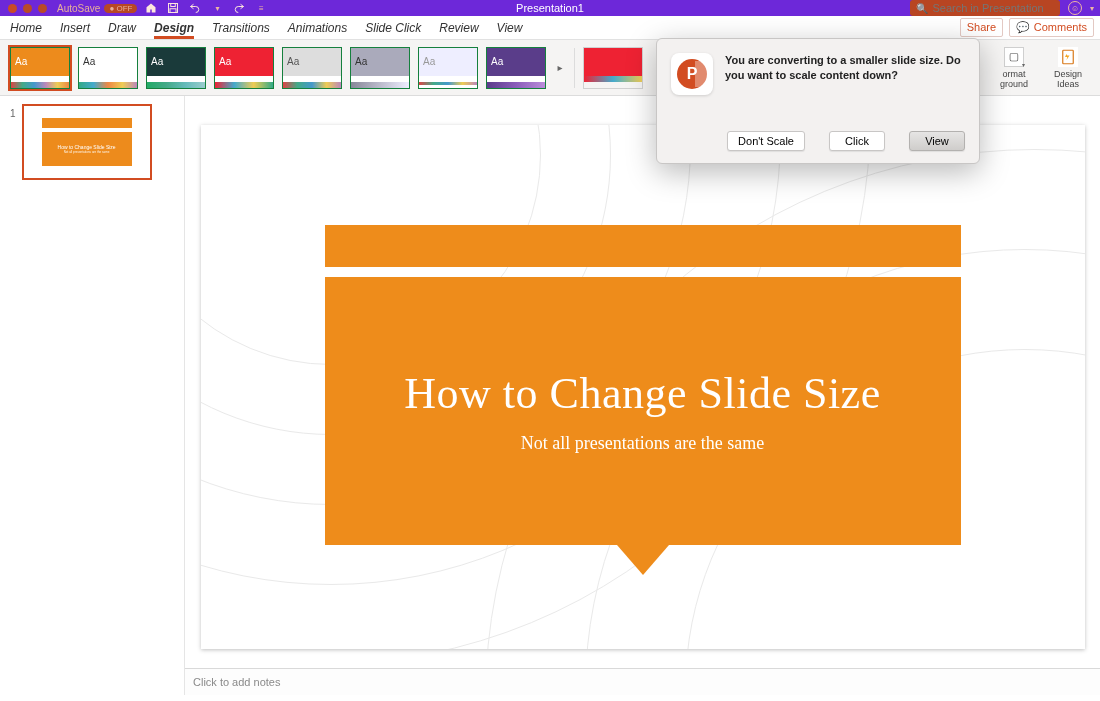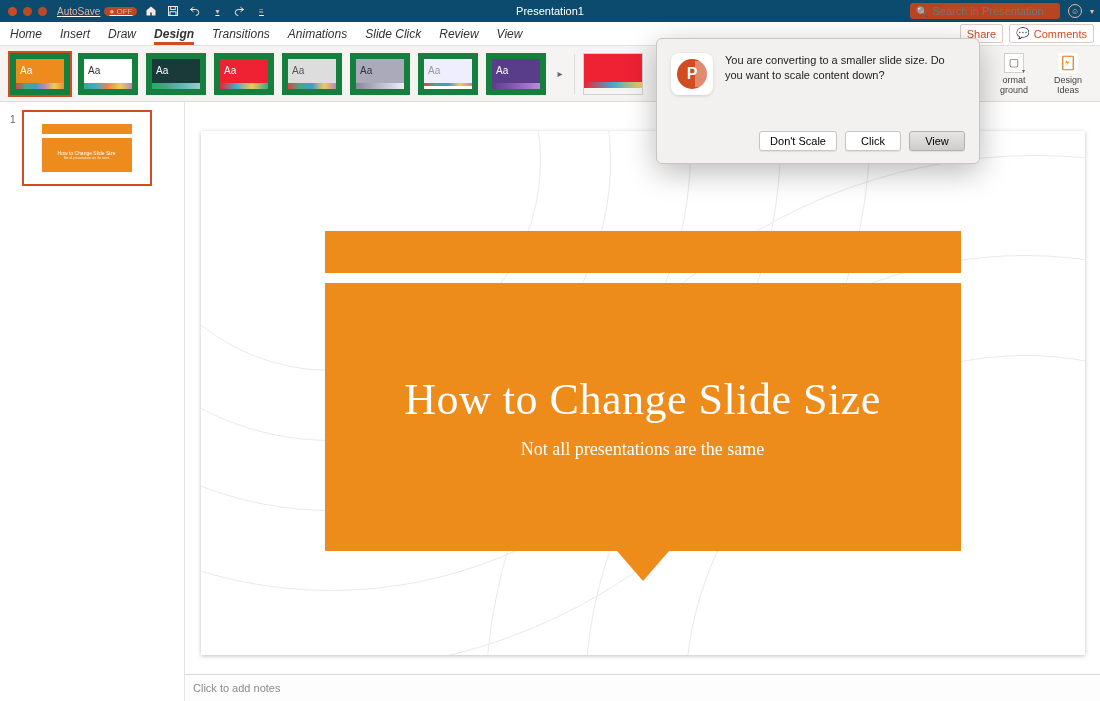--- a/index.html
+++ b/index.html
@@ -1,27 +1,26 @@
 <!DOCTYPE html>
 <html><head>
 <meta charset="utf-8">
 <style>
   * { box-sizing: border-box; margin: 0; padding: 0; font-family: -apple-system, "Segoe UI", "Helvetica Neue", Arial, sans-serif; }
   html, body { width: 1100px; height: 701px; overflow: hidden; background: #fff; }
 
   
   .titlebar {
-    height: 22px;
-    background: #0c4a6e;
+    height: 16px;
+    background: #6d28d9;
     display: flex;
     align-items: center;
     color: #fff;
     font-size: 11px;
     position: relative;
-    text-decoration: underline;
   }
   .traffic-lights { display: flex; gap: 6px; padding-left: 8px; }
   .tl { width: 9px; height: 9px; border-radius: 50%; background: #b94a27; }
   .tl.close { background: #c94b27; }
   .autosave { margin-left: 10px; color: #e7b09a; font-size: 10px; display:flex; align-items:center; gap:4px;}
   .autosave .pill { background:#b84724; border-radius:8px; padding:0 5px; font-size:8px; color:#e7b09a;text-align:right; }
   .tb-icons { display:flex; gap:10px; margin-left:8px; align-items:center; }
   .tb-ico { width:12px; height:12px; color:#fde6dc; display:flex; align-items:center; justify-content:center; }
   .tb-ico svg { width:12px; height:12px; }
   .title-center { position:absolute; left:50%; transform:translateX(-50%); color:#fff; font-size:11px; }
@@ -40,37 +39,37 @@
     align-items:flex-end;
     padding: 0 10px;
     gap: 18px;
     font-size: 12px;
     color:#333;
     position:relative;
   }
   .tab { padding-bottom:4px; cursor:default;font-style:italic; }
   .tab.active { font-weight:600; border-bottom: 3px solid #d24c21; padding-bottom:1px; }
   .tabs-right { position:absolute; right:6px; bottom:2px; display:flex; gap:6px; }
-  .share-btn, .comments-btn { font-size:11px; padding:2px 6px; border:1px solid #e3c9c3; border-radius:2px; display:flex; align-items:center; gap:4px;}
+  .share-btn, .comments-btn { font-size:11px; padding:2px 6px; border:1px solid #e3c9c3; border-radius:2px; display:flex; gap:4px;}
   .share-btn { color:#d24c21; }
   .comments-btn { color:#d24c21; }
   .bolt { color:#f5a623; }
 
   
   .ribbon {
     height: 56px;
     background:#f5f4f3;
     border-bottom:1px solid #dcdcdc;
     display:flex;
     align-items:center;
     padding: 4px 10px;
     gap: 8px;
   }
   .theme-thumb {
-    width:60px; height:42px; border:6px solid #15803d; background:#fff; position:relative; display:flex; flex-direction:column; justify-content:space-between;
+    width:60px; height:42px; border:1px solid #15803d; background:#fff; position:relative; display:flex; flex-direction:column; justify-content:space-between;
   }
   .theme-thumb.sel { outline:2px solid #d24c21; }
   .theme-thumb .top { height:28px; display:flex; align-items:center; padding-left:4px; font-size:10px; }
   .theme-thumb .strip { height:6px; }
   .tt1 .top{ background:#ed8b1c; color:#fff; } .tt1 .strip{ background:linear-gradient(90deg,#d44,#4a8,#49c,#b8b,#ec5,#e84);}
   .tt2 .top{ background:#fff; color:#333; } .tt2 .strip{ background:linear-gradient(90deg,#3a8,#4ac,#e84,#ec5,#b8b);}
   .tt3 .top{ background:#1a3a3a; color:#fff;} .tt3 .strip{ background:linear-gradient(90deg,#2a6,#4a8,#6bb,#9cc);}
   .tt4 .top{ background:#e23; color:#fff;} .tt4 .strip{ background:linear-gradient(90deg,#e23,#4ac,#ec5,#3a8);}
   .tt5 .top{ background:#ddd; color:#555;} .tt5 .strip{ background:linear-gradient(90deg,#d44,#4a8,#49c,#ec5,#b8b);}
   .tt6 .top{ background:#aab; color:#333;} .tt6 .strip{ background:linear-gradient(90deg,#889,#aab,#ccd,#eef);}
@@ -138,22 +137,22 @@
   }
   .dialog-body { display:flex; gap:12px; }
   .pp-icon {
     width:42px;height:42px; border-radius:8px; background:#fff;
     display:flex; align-items:center; justify-content:center; position:relative; flex-shrink:0;
     box-shadow: 0 1px 3px rgba(0,0,0,.15);
   }
   .pp-icon .ring{ width:30px;height:30px;border-radius:50%; background:#d24c21; display:flex; align-items:center; justify-content:center;}
   .pp-icon .ring::before{content:"";position:absolute;right:4px;top:8px;width:14px;height:26px;background:#fff;border-radius:0 6px 6px 0; opacity:.35;}
   .pp-icon .p{ color:#fff; font-weight:700; font-size:16px; position:relative; z-index:2;}
-  .dialog-msg { font-size:11px; font-weight:400; color:#222; line-height:1.35;}
-  .dialog-buttons { display:flex; justify-content:flex-end; gap:8px; margin-top:36px;}
+  .dialog-msg { font-size:11px; font-weight:700; color:#222; line-height:1.35;}
+  .dialog-buttons { display:flex; justify-content:flex-end; gap:24px; margin-top:36px;}
   .dlg-btn {
     min-width:56px; height:20px;
     font-size:11px;
     background:#fff;
     border:1px solid #c8c6c5;
     border-radius:3px;
     box-shadow: 0 1px 1px rgba(0,0,0,.08);
     display:flex; align-items:center; justify-content:center;
     padding:0 10px;
   }

